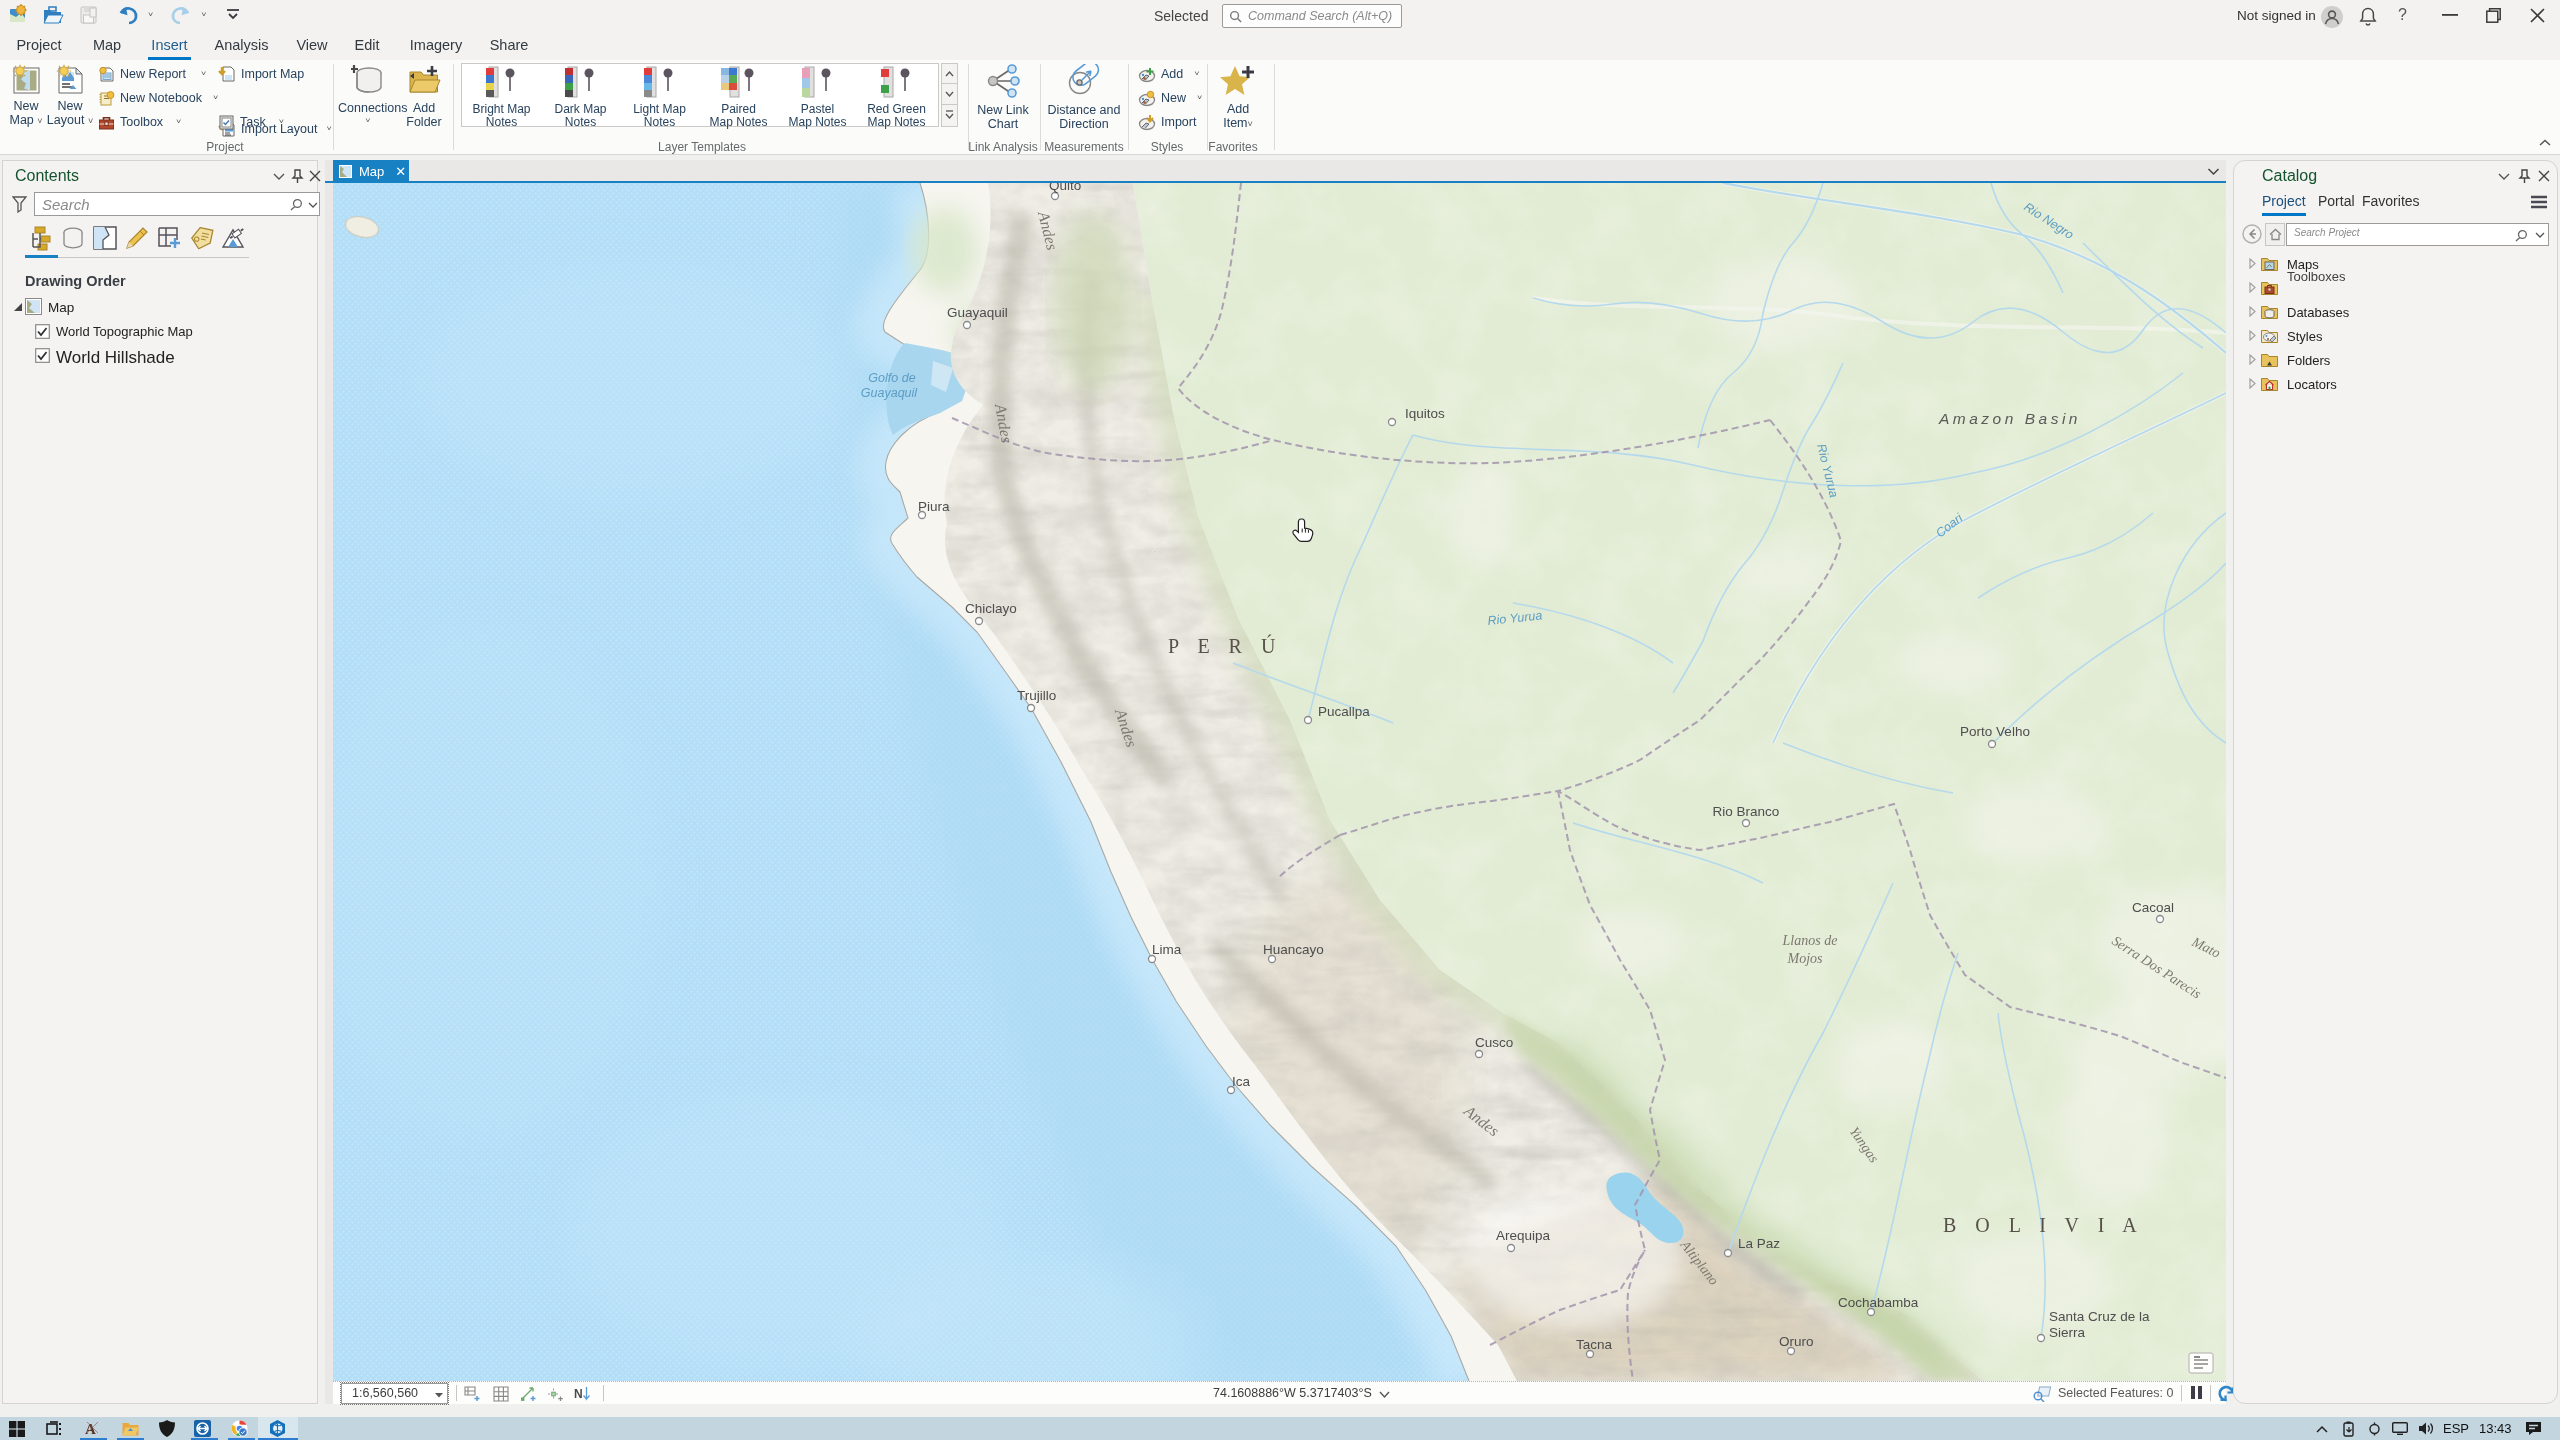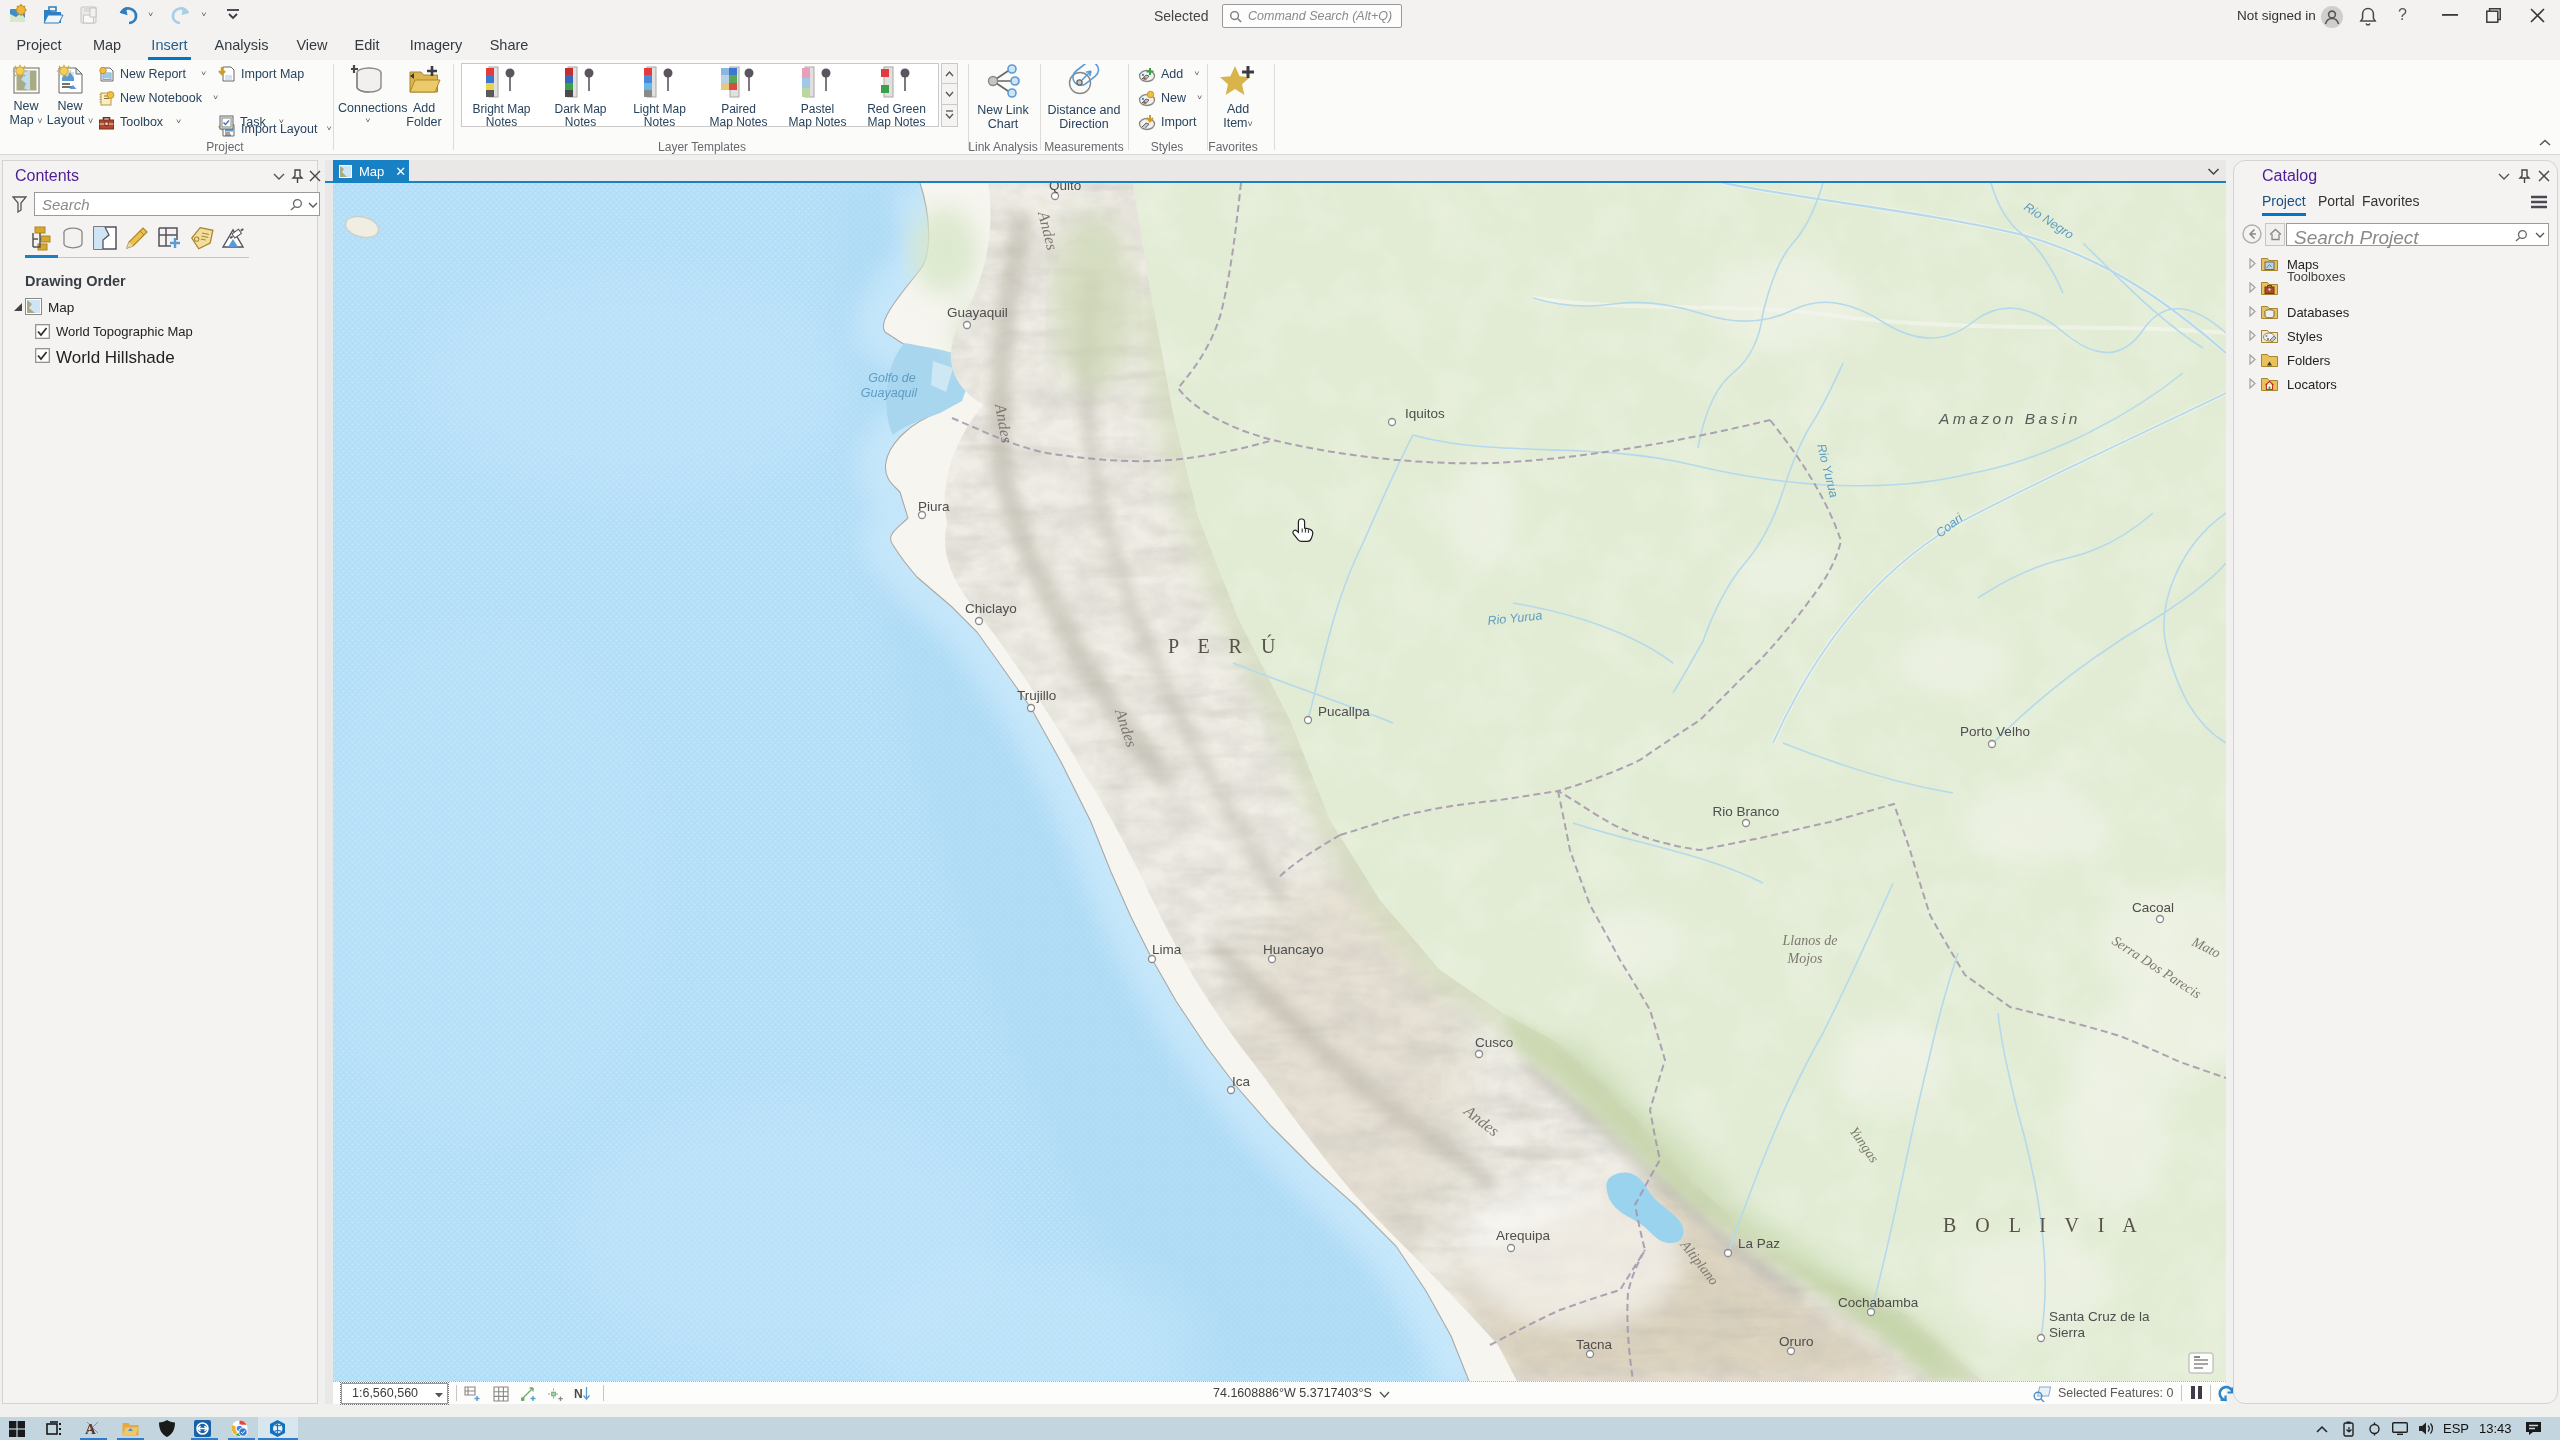--- a/index.html
+++ b/index.html
@@ -23,21 +23,21 @@
 .grplabel { position:absolute; top:80px; font-size:12px; color:#66696c; text-align:center; width:140px; }
 .bigbtn { position:absolute; top:2px; width:56px; text-align:center; font-size:12.5px; color:#29435e; }
 .bigbtn .ic { margin:2px auto 2px; }
 .smallrow { position:absolute; height:24px; display:flex; align-items:center; font-size:12.5px; color:#29435e; gap:5px; white-space:nowrap; }
 .chev { font-size:9px; color:#555; transform:scaleY(0.8); }
 
 #gallery { position:absolute; left:461px; top:3px; width:478px; height:64px; background:#fff; border:1px solid #cbc9c7; display:flex; }
 .gitem { width:79px; text-align:center; font-size:12px; color:#29435e; padding-top:2px; line-height:13px; }
 
 .panel { position:absolute; background:#f4f3f2; border:1px solid #d5d3d1; }
-.panel .ptitle { position:absolute; left:12px; top:6px; font-size:16px; color:#4c1d95; }
+.panel .ptitle { position:absolute; left:12px; top:6px; font-size:16px; color:#14532d; }
 .pctl { position:absolute; top:8px; color:#444; font-size:13px; }
 
 #contents { left:2px; top:160px; width:316px; height:1244px; }
 #catalog { left:2233px; top:160px; width:325px; height:1244px;border-radius:12px; }
 
 #maparea { position:absolute; left:325px; top:160px; width:1901px; height:1244px; background:#e9e8e7; }
 #maptabs { position:absolute; left:0; top:0; width:100%; height:23px; background:#e9e8e7; }
 #maptab { position:absolute; left:8px; top:0; width:76px; height:23px; background:#1781c4; color:#fff; font-size:13px; display:flex; align-items:center; padding-left:6px; gap:7px; }
 #mapblue { position:absolute; left:0; top:21px; width:100%; height:2px; background:#1781c4; }
 #mapsvgwrap { position:absolute; left:8px; top:23px; width:1893px; height:1198px; overflow:hidden; }
@@ -778,21 +778,21 @@
  <svg class="abs" style="left:8px;top:63px" width="20" height="20" viewBox="0 0 20 20">
       <circle cx="10" cy="10" r="9" fill="none" stroke="#b0aeac" stroke-width="1.4"></circle>
       <path d="M12.5 5.5 L8 10 l4.5 4.5 M8 10 h6" fill="none" stroke="#8a8886" stroke-width="1.5"></path>
     </svg>
  <div class="abs" style="left:31px;top:62px;width:20px;height:23px;background:#f0efee;border:1px solid #c8c6c4;">
       <svg style="position:absolute;left:3px;top:4px" width="13" height="13" viewBox="0 0 13 13">
         <path d="M1 6.5 L6.5 1.5 12 6.5 M3 6 v5.5 h7 V6" fill="none" stroke="#8a8886" stroke-width="1.3"></path>
       </svg>
     </div>
  <div class="abs" style="left:52px;top:62px;width:263px;height:23px;background:#fff;border:1px solid #9c9a98;">
-  <span style="position:absolute;left:7px;top:3px;font-size:19px;font-style:italic;color:#8a8a8a;">Search Project</span>
+  <span style="position:absolute;left:7px;top:3px;font-size:10px;font-style:italic;color:#8a8a8a;">Search Project</span>
   <svg class="abs" style="left:228px;top:5px" width="13" height="13" viewBox="0 0 14 14">
         <circle cx="8" cy="6" r="4.2" fill="none" stroke="#666" stroke-width="1.4"></circle>
         <path d="M5 9.5 L1 13" stroke="#666" stroke-width="1.4"></path>
       </svg>
   <svg class="abs" style="left:248px;top:8px" width="10" height="7" viewBox="0 0 10 7">
         <path d="M1 1 l4 4 4-4" fill="none" stroke="#555" stroke-width="1.3"></path>
       </svg>
  </div>
  
  <g></g>

